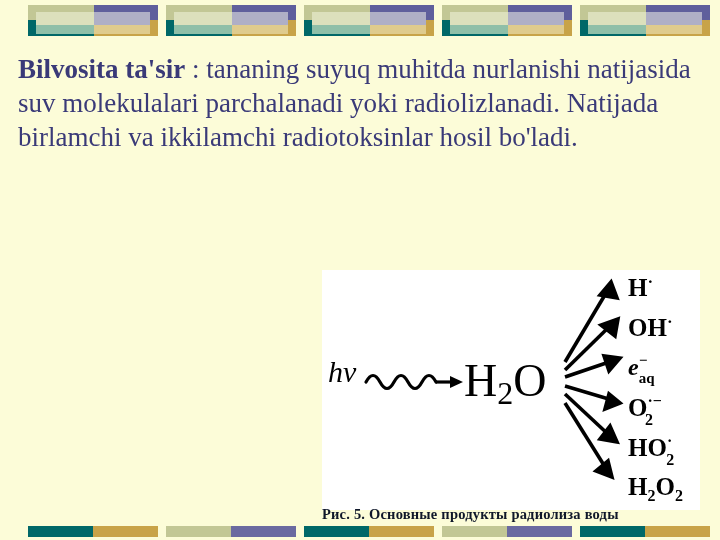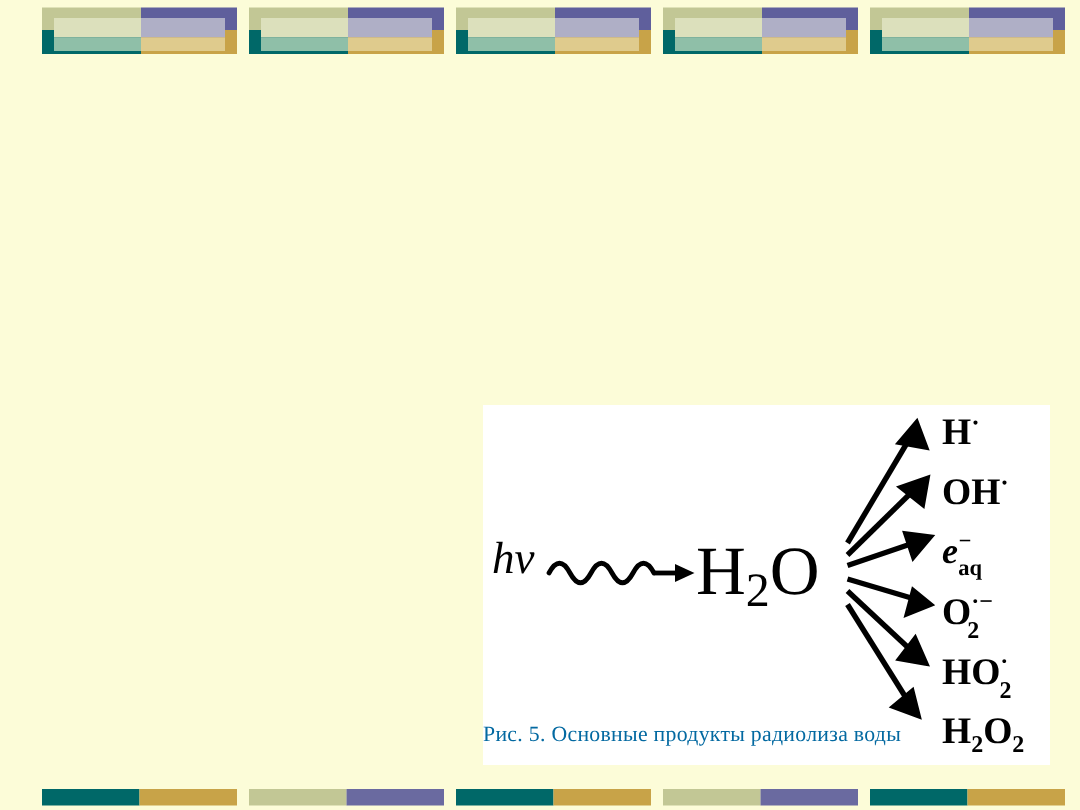--- a/index.html
+++ b/index.html
@@ -105,25 +105,25 @@
     background: #FFFFFF;
   }
   .figure-svg {
     display: block;
     width: 378px;
     height: 240px;
   }
   .fig-caption {
     position: absolute;
     left: 322px;
-    top: 482px;
+    top: 506px;
     width: 378px;
-    color: #0369a1;
+    color: #0f172a;
     font-size: 14.5px;
-    font-weight: normal;
+    font-weight: bold;
     letter-spacing: 0.2px;
     white-space: nowrap;
   }
 </style>
 </head>
 <body>
 
 <div class="slide">
 
   <div class="strip-top">
@@ -172,20 +172,23 @@
       <div class="q tr" style="background:#5F5F9C;"></div>
       <div class="q bl" style="background:#006868;"></div>
       <div class="q br" style="background:#C8A348;"></div>
       <div class="q inset-l" style="background:#DCE0BC;"></div>
       <div class="q inset-r" style="background:#AFAFC6;"></div>
       <div class="q" style="left:8px;top:20px;width:58px;height:9px;background:#8FBFA8;"></div>
       <div class="q" style="left:66px;top:20px;width:56px;height:9px;background:#DFCB8D;"></div>
     </div>
   </div>
 
+  <div class="text-block">
+    <span class="lead">Bilvosita ta'sir</span><span> : </span><span>tananing suyuq muhitda nurlanishi natijasida suv molekulalari parchalanadi yoki radiolizlanadi. Natijada birlamchi va ikkilamchi radiotoksinlar hosil bo'ladi.</span>
+  </div>
 
   <div class="figure-panel">
     <svg class="figure-svg" viewBox="0 0 378 240">
       <rect x="0" y="0" width="378" height="240" fill="#FFFFFF"></rect>
 
       <text x="6" y="112" font-family="'Liberation Serif', serif" font-size="30" font-style="italic" fill="#000">hv</text>
 
       <path d="M 44 112 q 7 -13 14 0 q 7 13 14 0 q 7 -13 14 0 q 7 13 14 0 q 7 -13 14 0" stroke="#000" stroke-width="3.2" fill="none" stroke-linecap="round"></path>
       <path d="M 114 112 L 128 112" stroke="#000" stroke-width="3.2" fill="none"></path>
       <polygon points="128,106 141,112 128,118" fill="#000"></polygon>

